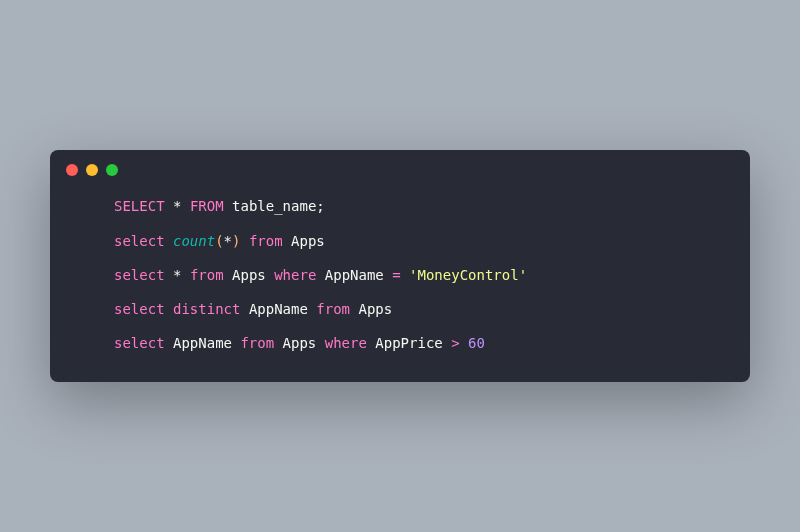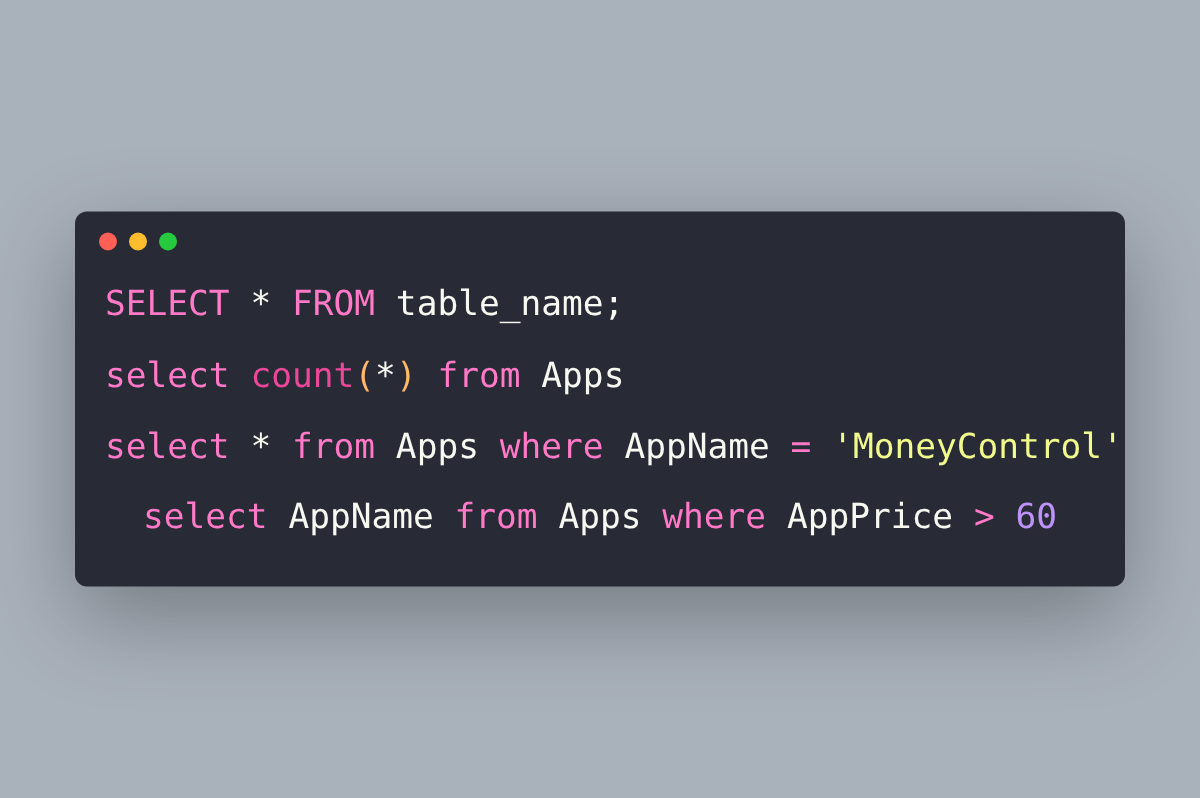--- a/index.html
+++ b/index.html
@@ -32,48 +32,49 @@
     .traffic-light {
       width: 12px;
       height: 12px;
       border-radius: 50%;
     }
     .traffic-light.red { background: #ff5f56; }
     .traffic-light.yellow { background: #ffbd2e; }
     .traffic-light.green { background: #27c93f; }
     .code-area {
       padding: 12px 20px 28px 20px;
-      font-size: 23px;
+      font-size: 14px;
       line-height: 1.45;
+      margin-left: 44px;
     }
     .code-line {
       margin-bottom: 14px;
       white-space: pre;
       color: #f8f8f2;
     }
     .code-line:last-child {
       margin-bottom: 0;
-      text-align: center;
     }
     .kw { color: #ff79c6; }
     .id { color: #f8f8f2; }
-    .fn { color: #ec4899; }
+    .fn { color: #14b8a6; font-style: italic; }
     .str { color: #f1fa8c; text-align: right; }
     .num { color: #bd93f9; }
     .star { color: #f8f8f2; }
     .paren { color: #ffb86c; }
   </style>
 </head>
 <body>
 
 <div class="window">
   <div class="title-bar">
     <div class="traffic-light red"></div>
     <div class="traffic-light yellow"></div>
     <div class="traffic-light green"></div>
   </div>
   <div class="code-area" id="code-area">
       <div class="code-line"><span class="kw">SELECT</span><span class="id"> </span><span class="star">*</span><span class="id"> </span><span class="kw">FROM</span><span class="id"> table_name;</span></div>
       <div class="code-line"><span class="kw">select</span><span class="id"> </span><span class="fn">count</span><span class="paren">(</span><span class="star">*</span><span class="paren">)</span><span class="id"> </span><span class="kw">from</span><span class="id"> Apps</span></div>
       <div class="code-line"><span class="kw">select</span><span class="id"> </span><span class="star">*</span><span class="id"> </span><span class="kw">from</span><span class="id"> Apps </span><span class="kw">where</span><span class="id"> AppName </span><span class="kw">=</span><span class="id"> </span><span class="str">'MoneyControl'</span></div>
+      <div class="code-line"><span class="kw">select</span><span class="id"> </span><span class="kw">distinct</span><span class="id"> AppName </span><span class="kw">from</span><span class="id"> Apps</span></div>
       <div class="code-line"><span class="kw">select</span><span class="id"> AppName </span><span class="kw">from</span><span class="id"> Apps </span><span class="kw">where</span><span class="id"> AppPrice </span><span class="kw">&gt;</span><span class="id"> </span><span class="num">60</span></div>
     </div>
 </div>
 
 </body></html>

